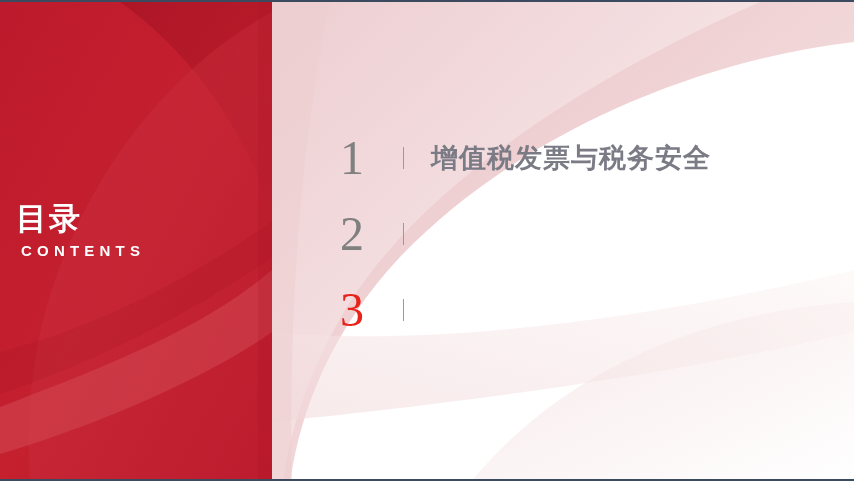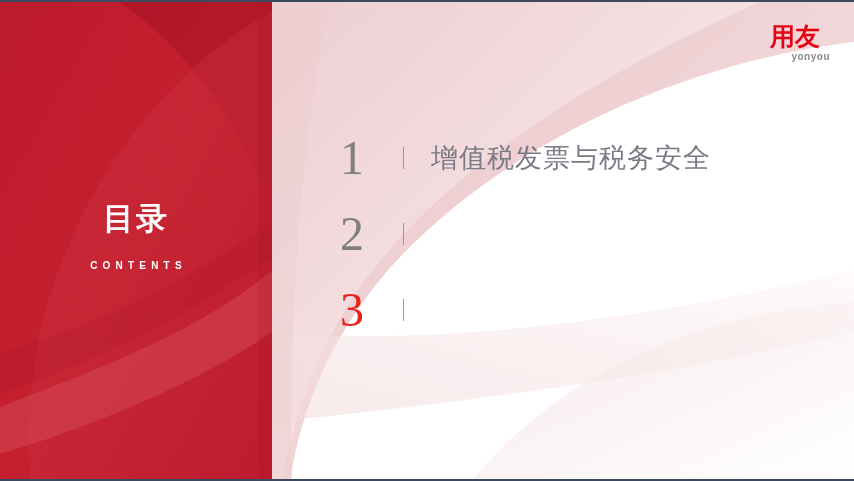--- a/index.html
+++ b/index.html
@@ -45,40 +45,40 @@
     width: 272px;
     height: 481px;
   }
 
   
   .toc-title-block {
     position: absolute;
     left: 0;
     top: 196px;
     width: 272px;
-    text-align: center;
     z-index: 5;
+    padding-left: 16px;
   }
   .toc-title-cn {
     font-family: "DejaVu Sans", "Liberation Sans", sans-serif;
     font-size: 31px;
     font-weight: bold;
     color: #ffffff;
     line-height: 40px;
     letter-spacing: 2px;
     margin: 0;
   }
   .toc-title-en {
     font-family: "Liberation Sans", sans-serif;
-    font-size: 10px;
+    font-size: 15px;
     font-weight: bold;
     color: #ffffff;
     letter-spacing: 5.2px;
     line-height: 20px;
-    margin: 18px 0 0 0;
+    margin: 3px 0 0 0;
     padding-left: 5px;
   }
 
   
   .logo {
     position: absolute;
     right: 22px;
     top: 22px;
     z-index: 6;
     text-align: center;
@@ -132,21 +132,21 @@
     width: 1px;
     height: 22px;
     background: #9a9a9a;
     margin-left: 23px;
     margin-right: 27px;
     align-self: center;
   }
   .toc-label {
     font-family: "DejaVu Sans", "Liberation Sans", sans-serif;
     font-size: 27px;
-    font-weight: normal;
+    font-weight: bold;
     letter-spacing: 1px;
     color: #7b7b86;
     line-height: 34px;
     white-space: nowrap;
   }
 
   .toc-row.is-active .toc-num { color: #e8231a; }
   .toc-row.is-active .toc-label { color: #e8231a; }
 </style>
 </head>
@@ -220,24 +220,20 @@
 
       <rect x="258" y="0" width="14" height="481" fill="#a81324" opacity="0.18"></rect>
     </svg>
   </div>
 
   <div class="toc-title-block">
     <div class="toc-title-cn">目录</div>
     <div class="toc-title-en">CONTENTS</div>
   </div>
 
-  <div class="logo">
-    <div class="logo-cn">用友</div>
-    <div class="logo-en">yonyou</div>
-  </div>
 
   <div class="toc-list">
 
     <div class="toc-row">
       <span class="toc-num">1</span>
       <span class="toc-sep"></span>
       <span class="toc-label">增值税发票与税务安全</span>
     </div>
 
     <div class="toc-row">

